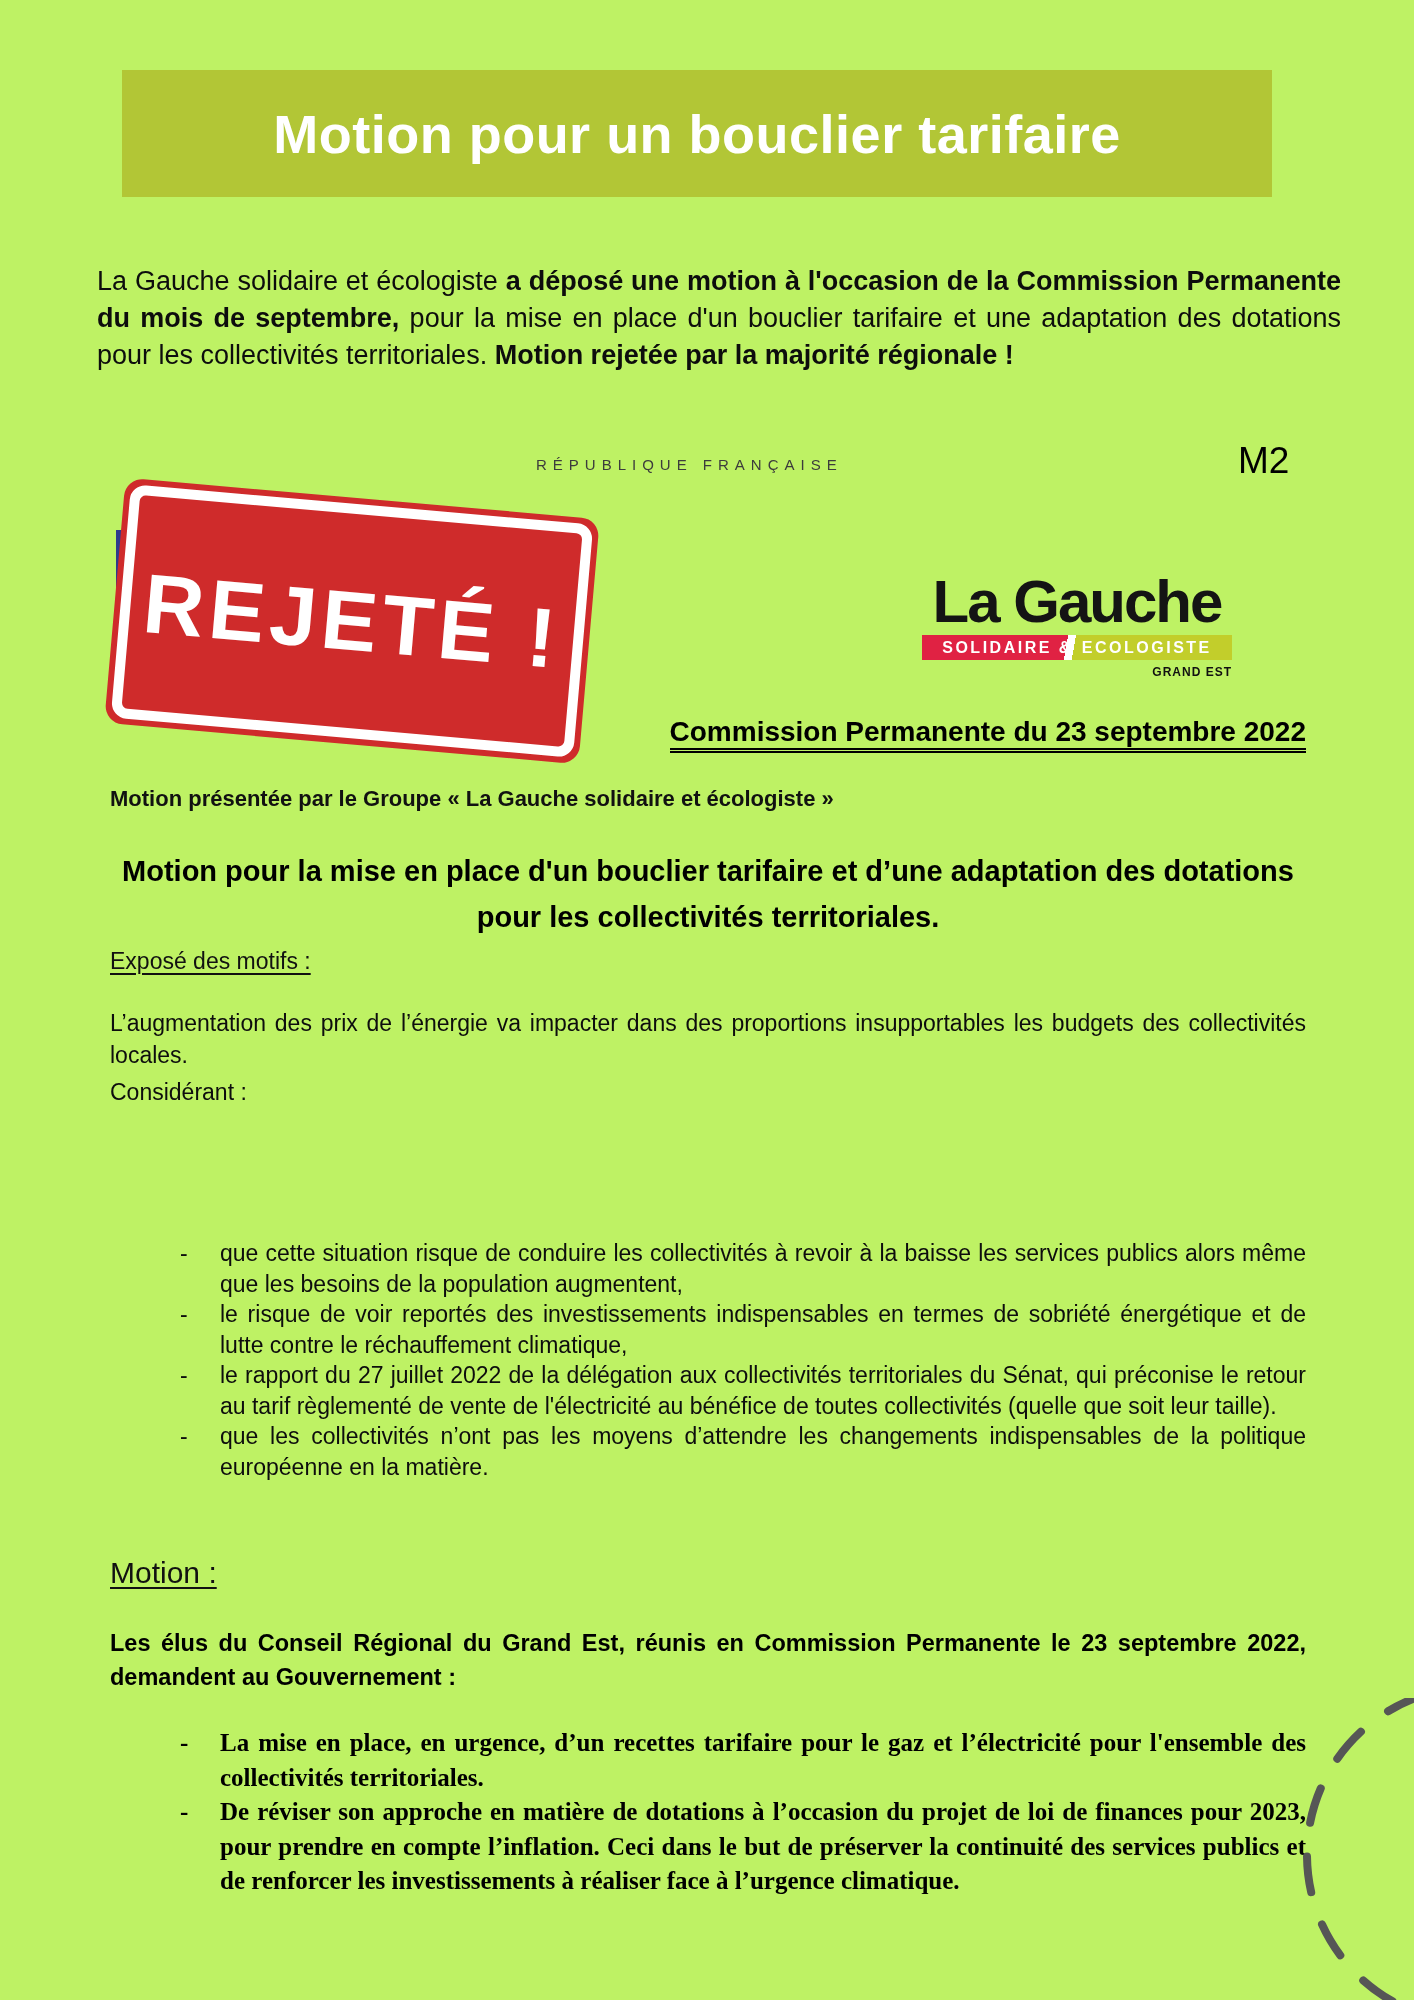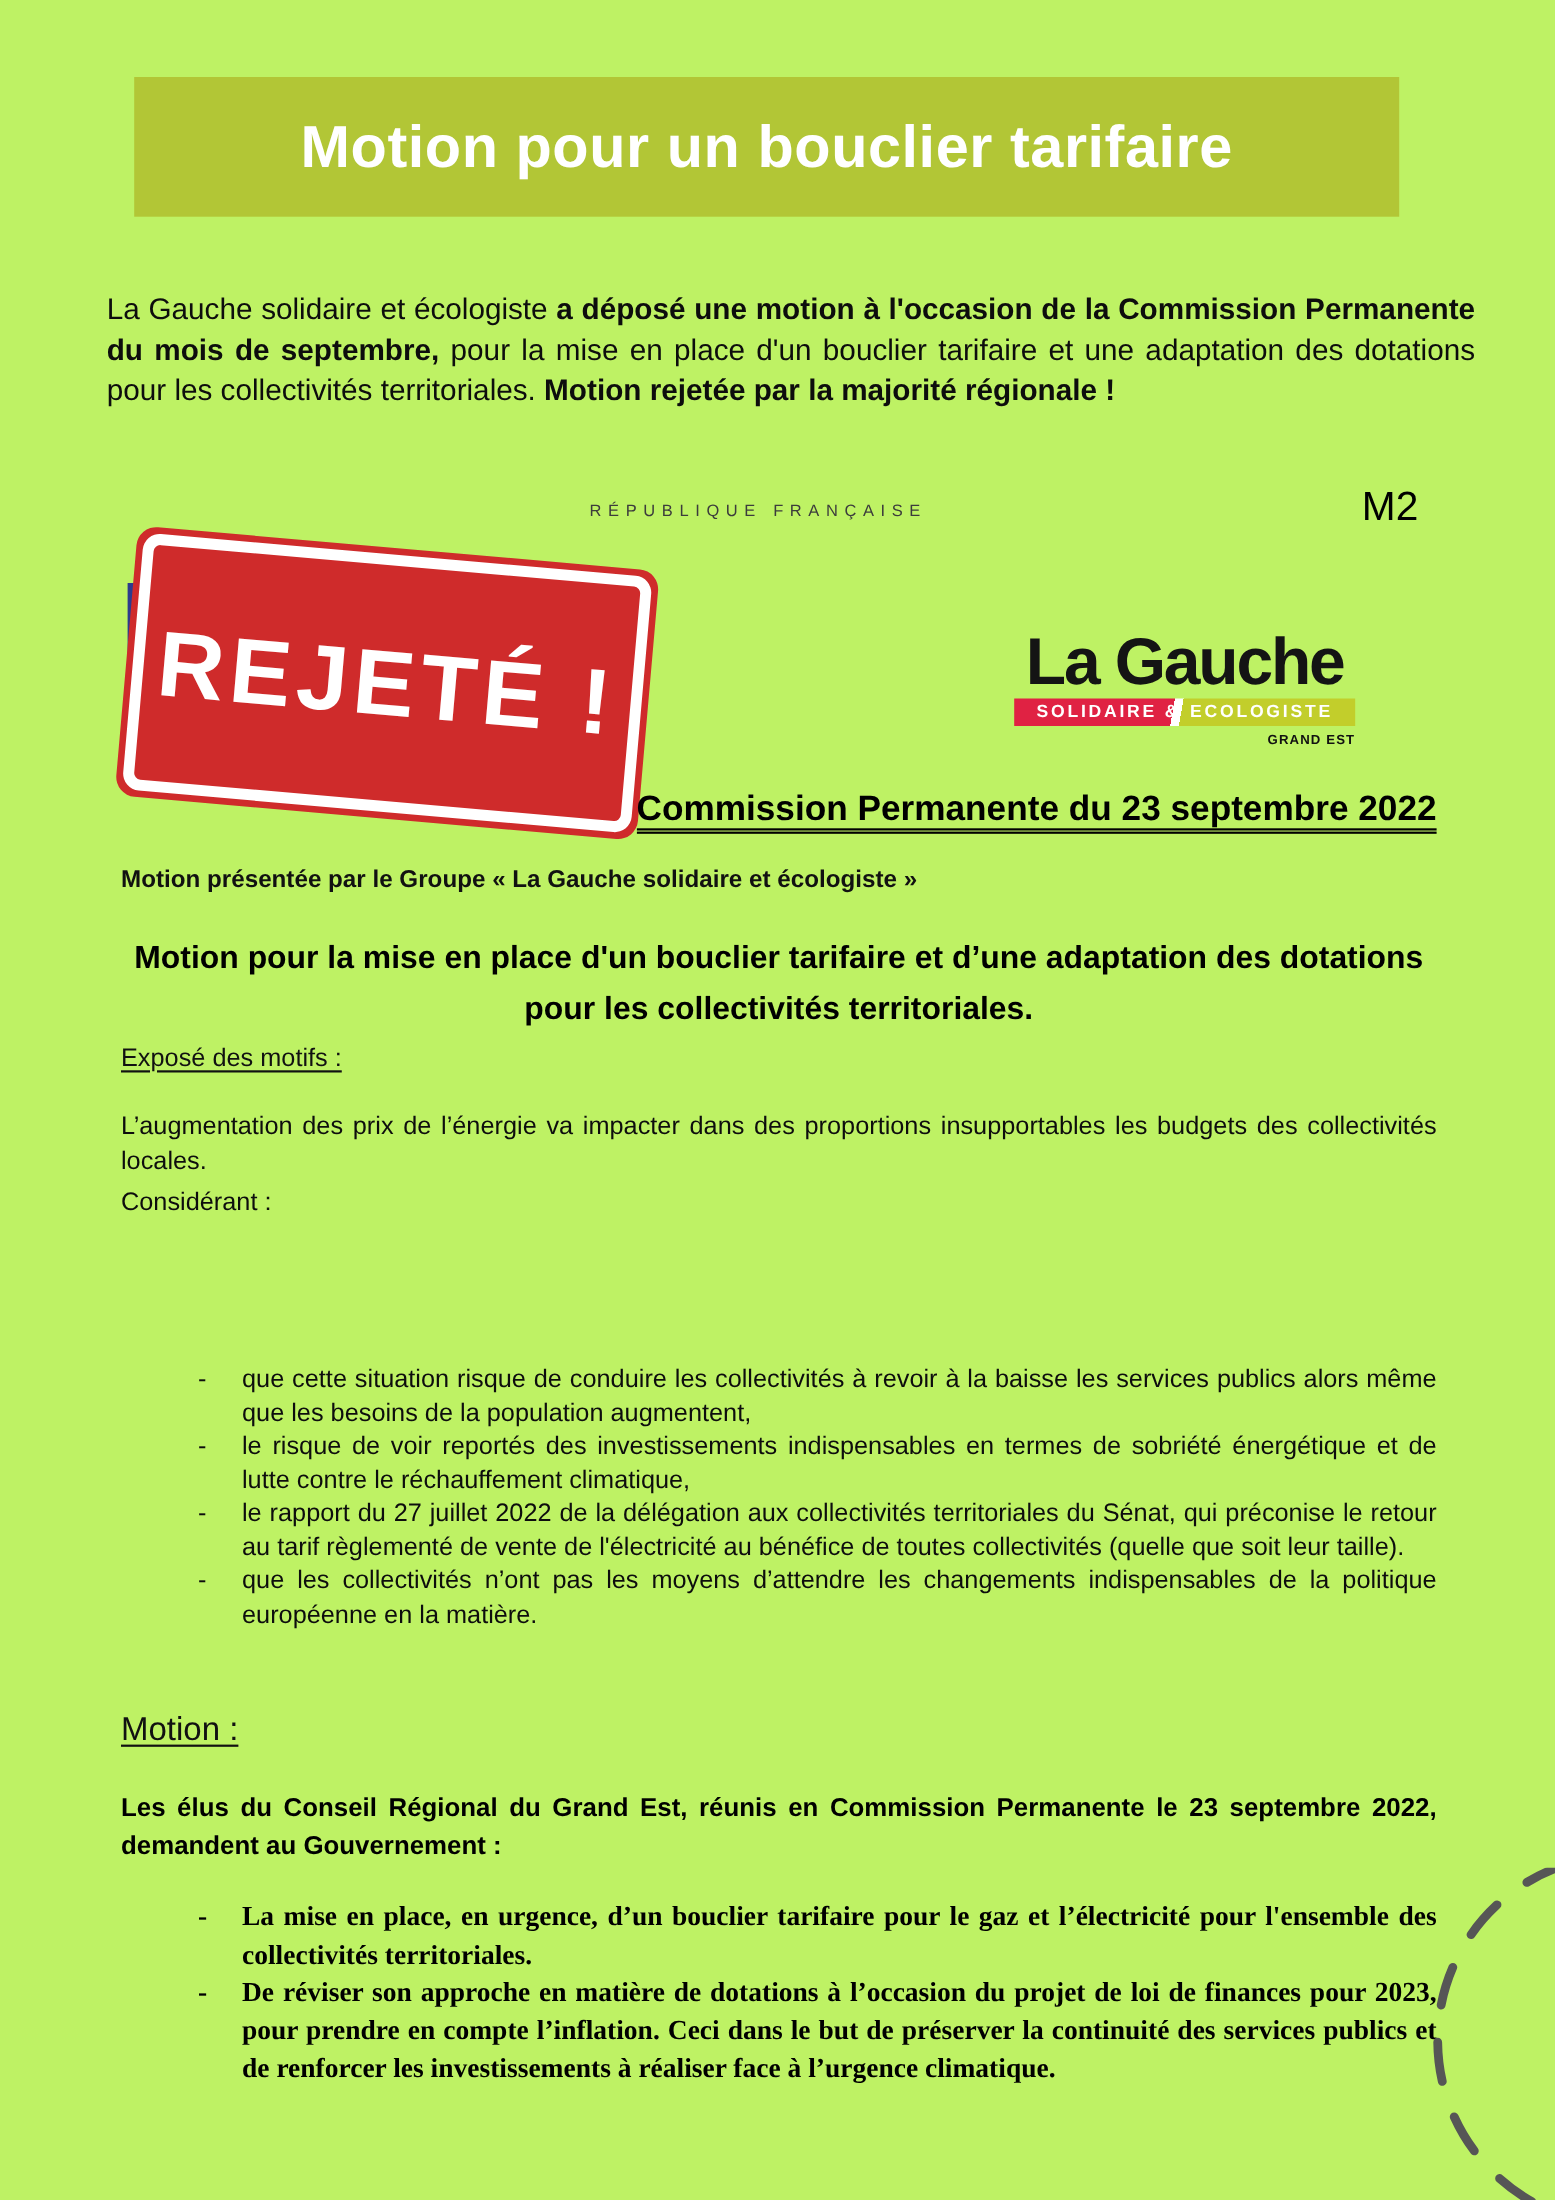--- a/index.html
+++ b/index.html
@@ -50,21 +50,21 @@
   .logo-bar{
     margin-top:3px; height:25px;
     background:linear-gradient(100deg,#e02243 0 46.5%,#ffffff 46.5% 49%,#c2ce2b 49% 100%);
     display:flex; align-items:center; justify-content:center; gap:9px;
   }
   .logo-bar span{ color:#fff; font-weight:700; font-size:16px; letter-spacing:2.5px; white-space:nowrap; }
   .logo-region{ text-align:right; font-weight:700; font-size:12px; margin-top:5px; letter-spacing:1px; color:#111; }
 
   .session{
     position:absolute; left:110px; top:716px; width:1196px; text-align:right;
-    font-size:32px; font-weight:700; color:#000;
+    font-size:28px; font-weight:700; color:#000;
   }
   .session-text{ border-bottom:5px double #000; padding-bottom:1px; }
 
   
   .presented{ position:absolute; left:110px; top:786px; font-size:22px; font-weight:700; }
 
   .title{
     position:absolute; left:110px; top:848px; width:1196px; margin:0;
     font-size:29px; font-weight:700; text-align:center; line-height:46px; color:#000;
   }
@@ -155,21 +155,21 @@
     <li><span>que les collectivités n’ont pas les moyens d’attendre les changements indispensables de la politique européenne en la matière.</span></li>
   </ul>
 
   <div class="motion-h">
     <span class="u">Motion :</span>
   </div>
 
   <div class="resolution">Les élus du Conseil Régional du Grand Est, réunis en Commission Permanente le 23 septembre 2022, demandent au Gouvernement :</div>
 
   <ul class="dash-list demands">
-    <li><span>La mise en place, en urgence, d’un bouclier tarifaire pour le gaz et l’électricité pour l'ensemble des collectivités territoriales.</span></li>
+    <li><span>La mise en place, en urgence, d’un recettes tarifaire pour le gaz et l’électricité pour l'ensemble des collectivités territoriales.</span></li>
     <li><span>De réviser son approche en matière de dotations à l’occasion du projet de loi de finances pour 2023, pour prendre en compte l’inflation. Ceci dans le but de préserver la continuité des services publics et de renforcer les investissements à réaliser face à l’urgence climatique.</span></li>
   </ul>
 
   <svg class="arc" width="124" height="302" viewBox="0 0 124 302">
     <circle cx="185" cy="157" r="168" fill="none" stroke="#565656" stroke-width="8" stroke-dasharray="36 34" stroke-linecap="round"></circle>
   </svg>
 
 </div>
 
 </body></html>

